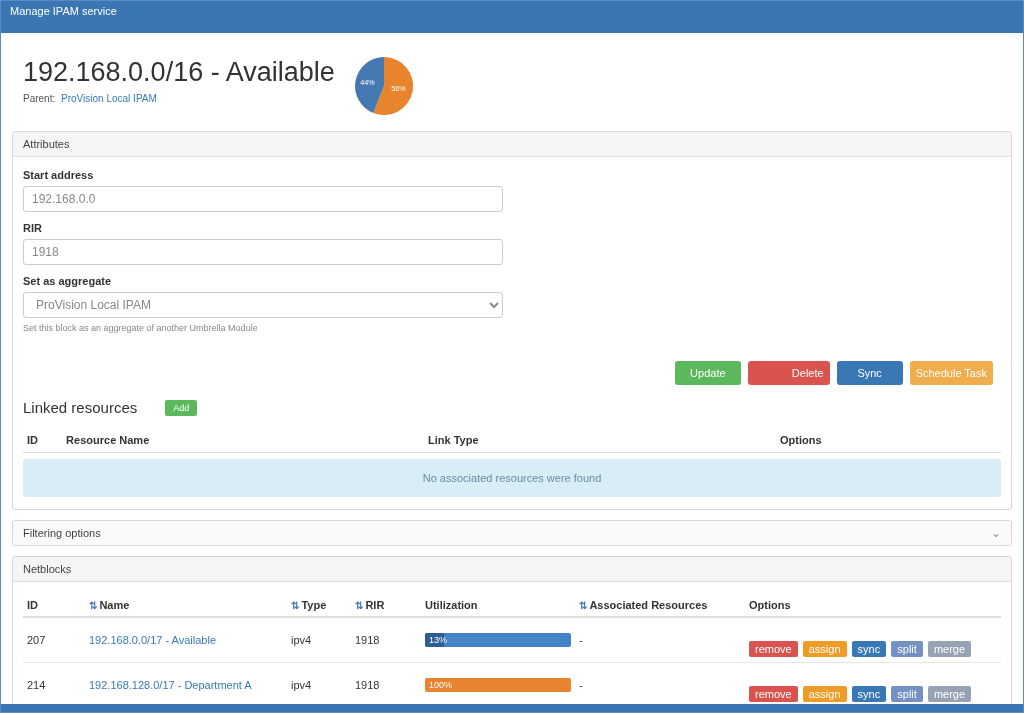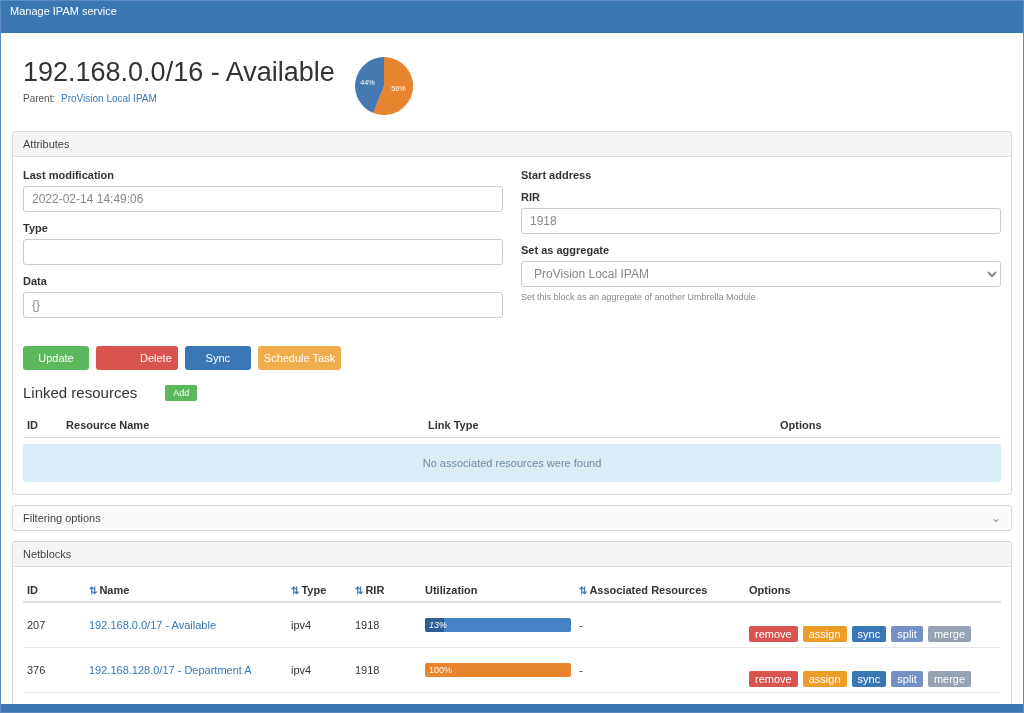--- a/index.html
+++ b/index.html
@@ -19,21 +19,21 @@
   .panel { border:1px solid #d8d8d8; border-radius:3px; margin:8px 11px 10px 11px; background:#fff; }
   .panel-head { background:#f5f5f5; border-bottom:1px solid #ddd; padding:6px 10px; font-size:11px; color:#444; border-radius:3px 3px 0 0; }
   .panel-body { padding:12px 10px; }
 
   .form-grid { display:grid; grid-template-columns:1fr 1fr; column-gap:18px; }
   .field { margin-bottom:10px; }
   .field label { display:block; font-size:11px; font-weight:bold; color:#333; margin-bottom:5px; }
   .field input, .field select { width:100%; height:26px; border:1px solid #ccc; border-radius:3px; padding:0 8px; font-size:12px; color:#888; font-family:"Liberation Sans", sans-serif; background:#fff; }
   .help-text { font-size:9px; color:#888; margin-top:5px; }
 
-  .btn-row { display:flex; gap:7px; margin:18px 0 6px 0; }
+  .btn-row { display:flex; justify-content:flex-end; gap:7px; margin:18px 8px 6px 0; }
   .btn { height:24px; min-width:66px; border:none; border-radius:3px; color:#fff; font-size:11px; padding:0 6px; cursor:pointer; font-family:"Liberation Sans", sans-serif; }
   .btn-green { background:#5cb85c; }
   .btn-red { background:#d9534f;padding-left:44px; }
   .btn-blue { background:#3a77b5; }
   .btn-orange { background:#f0ad4e; }
 
   .lr-head { display:flex; align-items:center; gap:28px; margin-top:14px; font-size:15px; color:#333; }
   .add-btn { background:#5cb85c; color:#fff; border:none; border-radius:2px; font-size:9px; padding:3px 8px; cursor:pointer; font-family:"Liberation Sans", sans-serif; }
 
   table { border-collapse:collapse; width:100%; font-size:11px; }
@@ -88,38 +88,25 @@
         <text x="42" y="33" text-anchor="middle">56%</text>
       </svg>
     </div>
   </div>
 
   <div class="panel">
     <div class="panel-head">Attributes</div>
     <div class="panel-body">
 
       <div class="form-grid">
-        <div>
-          <div class="field">
-            <label>Last modification</label>
-            <input type="text" value="2022-02-14 14:49:06" style="">
-          </div>
-          <div class="field">
-            <label>Type</label>
-            <input type="text" value="" style="">
-          </div>
-          <div class="field">
-            <label>Data</label>
-            <input type="text" value="{}" style="">
-          </div>
-        </div>
 
         <div>
           <div class="field">
             <label>Start address</label>
+            <input type="text" value="192.168.0.0" style="">
           </div>
           <div class="field">
             <label>RIR</label>
             <input type="text" value="1918" style="">
           </div>
           <div class="field">
             <label>Set as aggregate</label>
             <select>
               <option>ProVision Local IPAM</option>
             </select>
@@ -201,34 +188,34 @@
           </tr>
         </thead>
         <tbody>
           <tr>
             <td>207</td>
             <td><a href="#">192.168.0.0/17 - Available</a></td>
             <td>ipv4</td>
             <td>1918</td>
             <td>
               <div class="util-track" style="background: rgb(68, 131, 197);">
-                <div class="util-fill" style="width: 13%; background: rgb(45, 95, 148); font-style: italic;">13%</div>
+                <div class="util-fill" style="width: 13%; background: rgb(45, 95, 148);">13%</div>
               </div>
             </td>
             <td>-</td>
             <td>
               <button class="sbtn sbtn-red">remove</button>
               <button class="sbtn sbtn-orange">assign</button>
               <button class="sbtn sbtn-blue">sync</button>
               <button class="sbtn sbtn-steel">split</button>
               <button class="sbtn sbtn-gray">merge</button>
             </td>
           </tr>
           <tr>
-            <td>376</td>
+            <td>214</td>
             <td><a href="#">192.168.128.0/17 - Department A</a></td>
             <td>ipv4</td>
             <td>1918</td>
             <td>
               <div class="util-track" style="background: rgb(232, 131, 46);">
                 <div class="util-fill" style="width: 100%; background: rgb(232, 131, 46);">100%</div>
               </div>
             </td>
             <td>-</td>
             <td>

